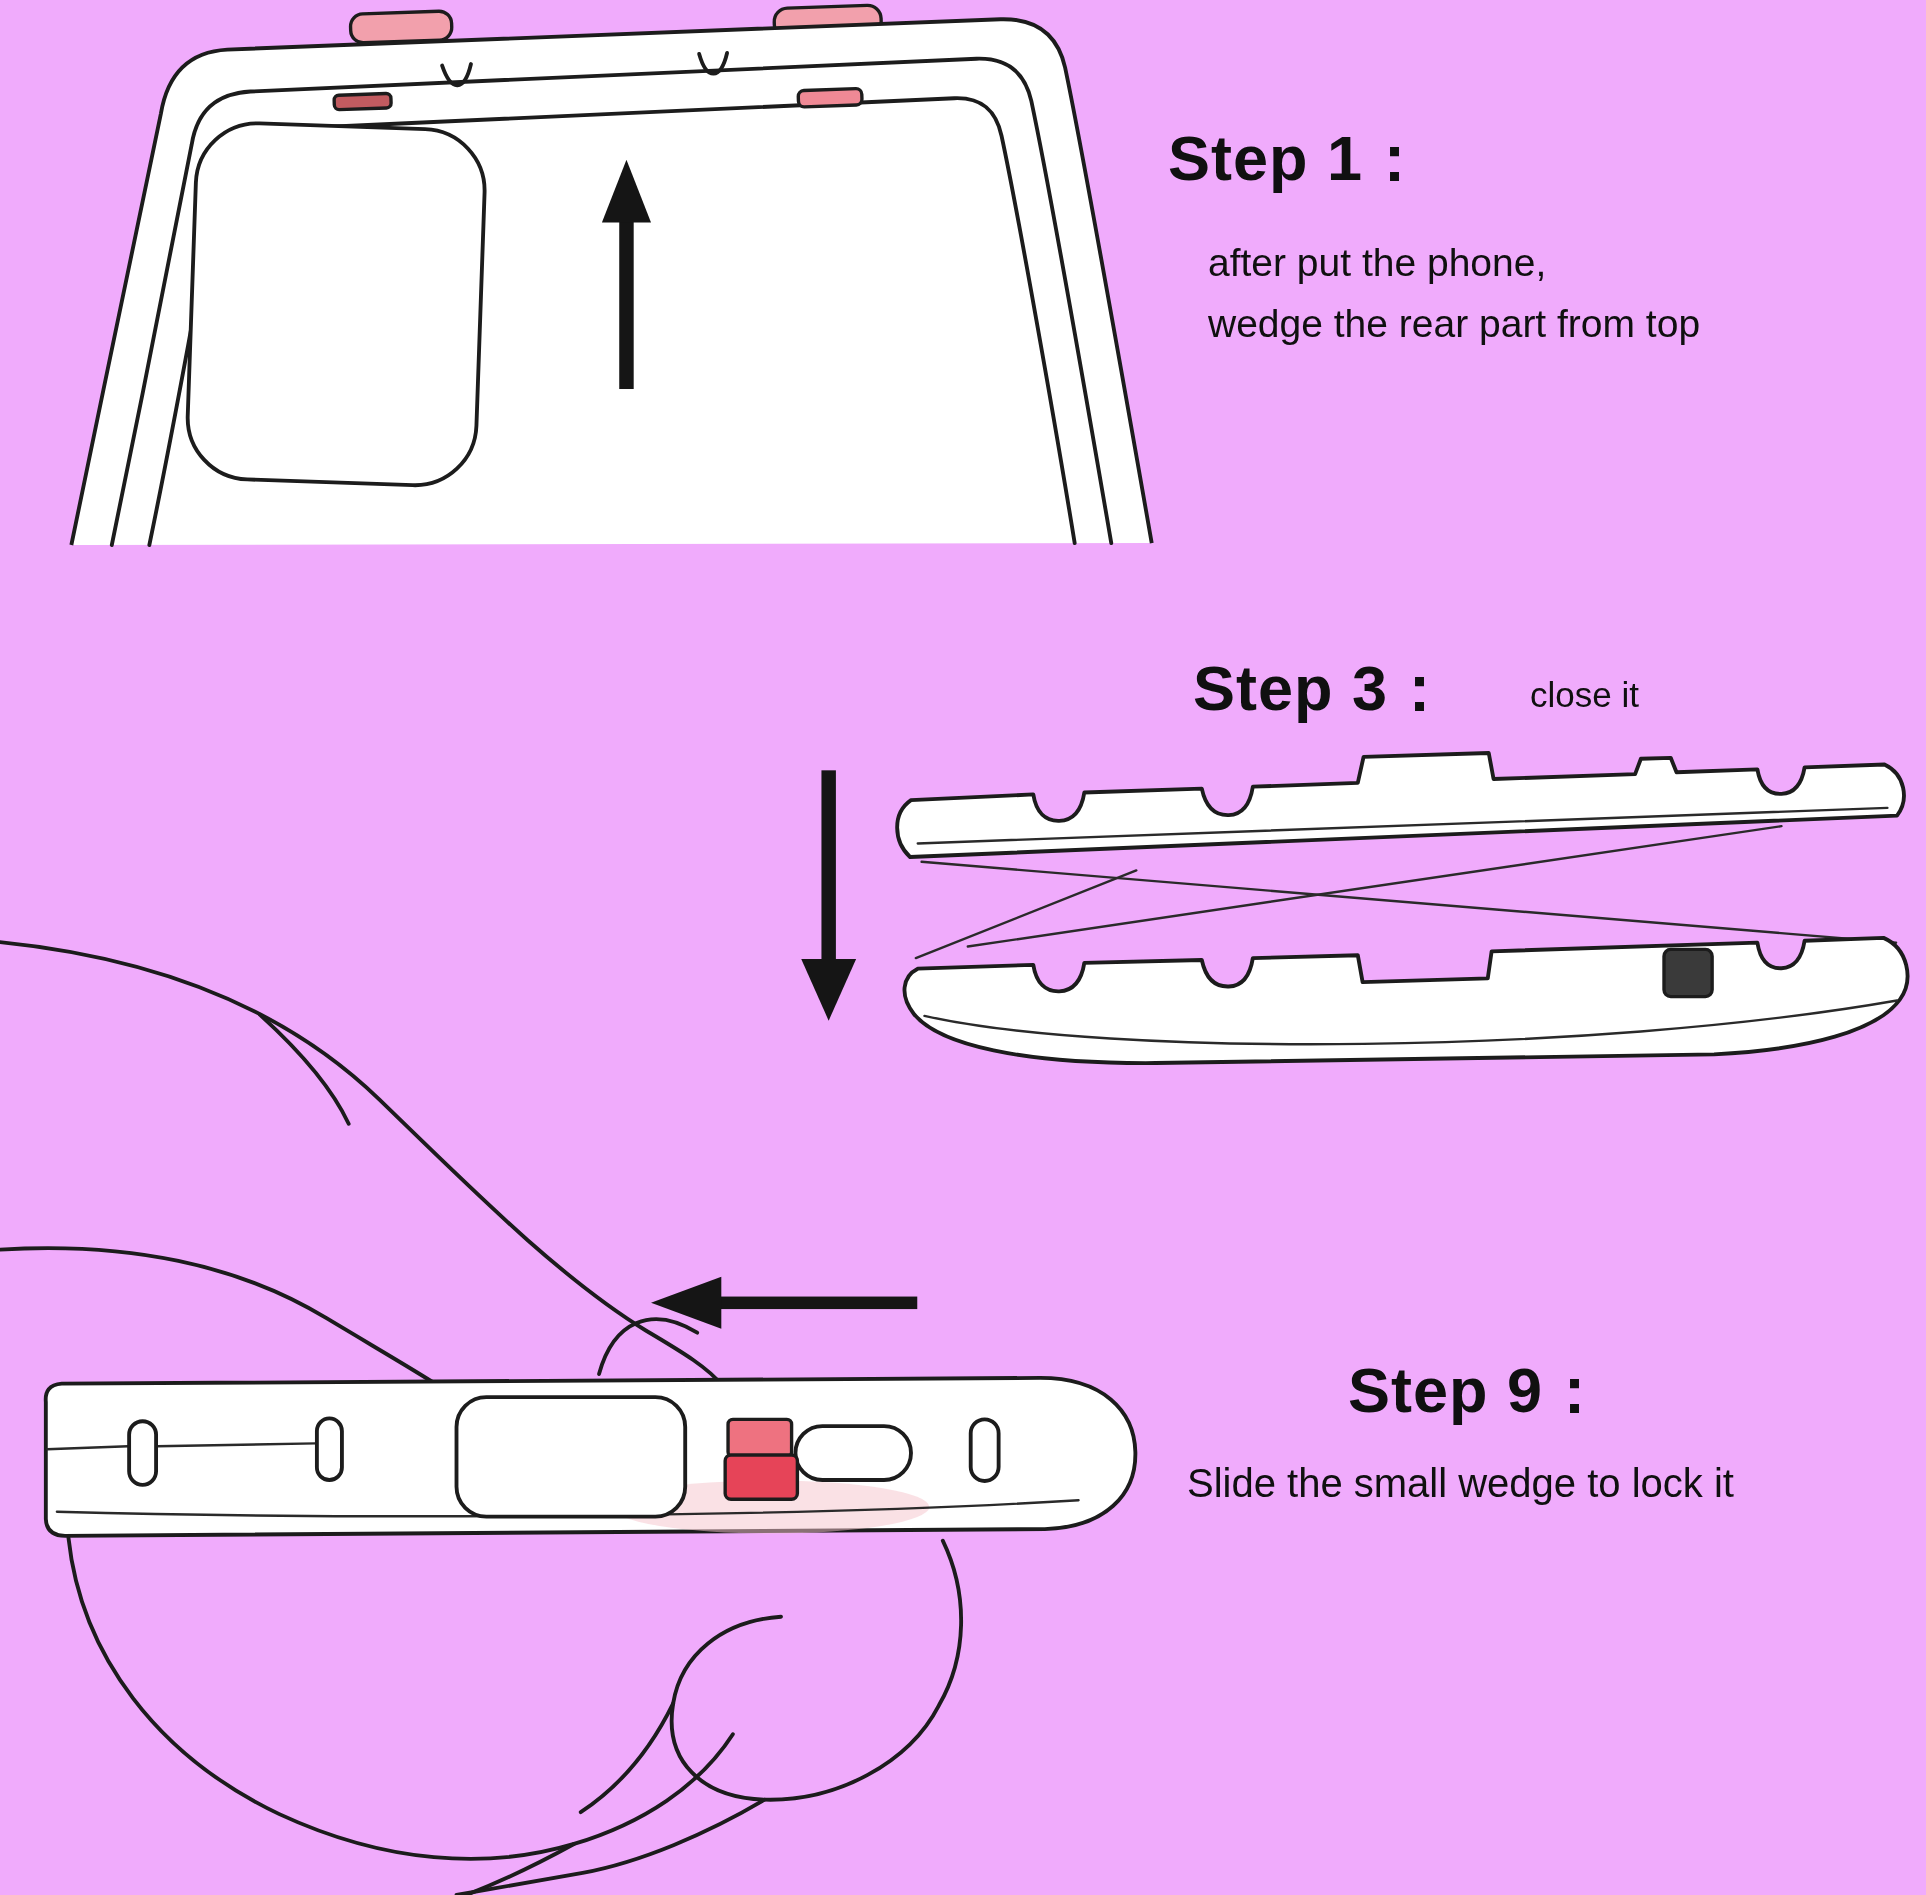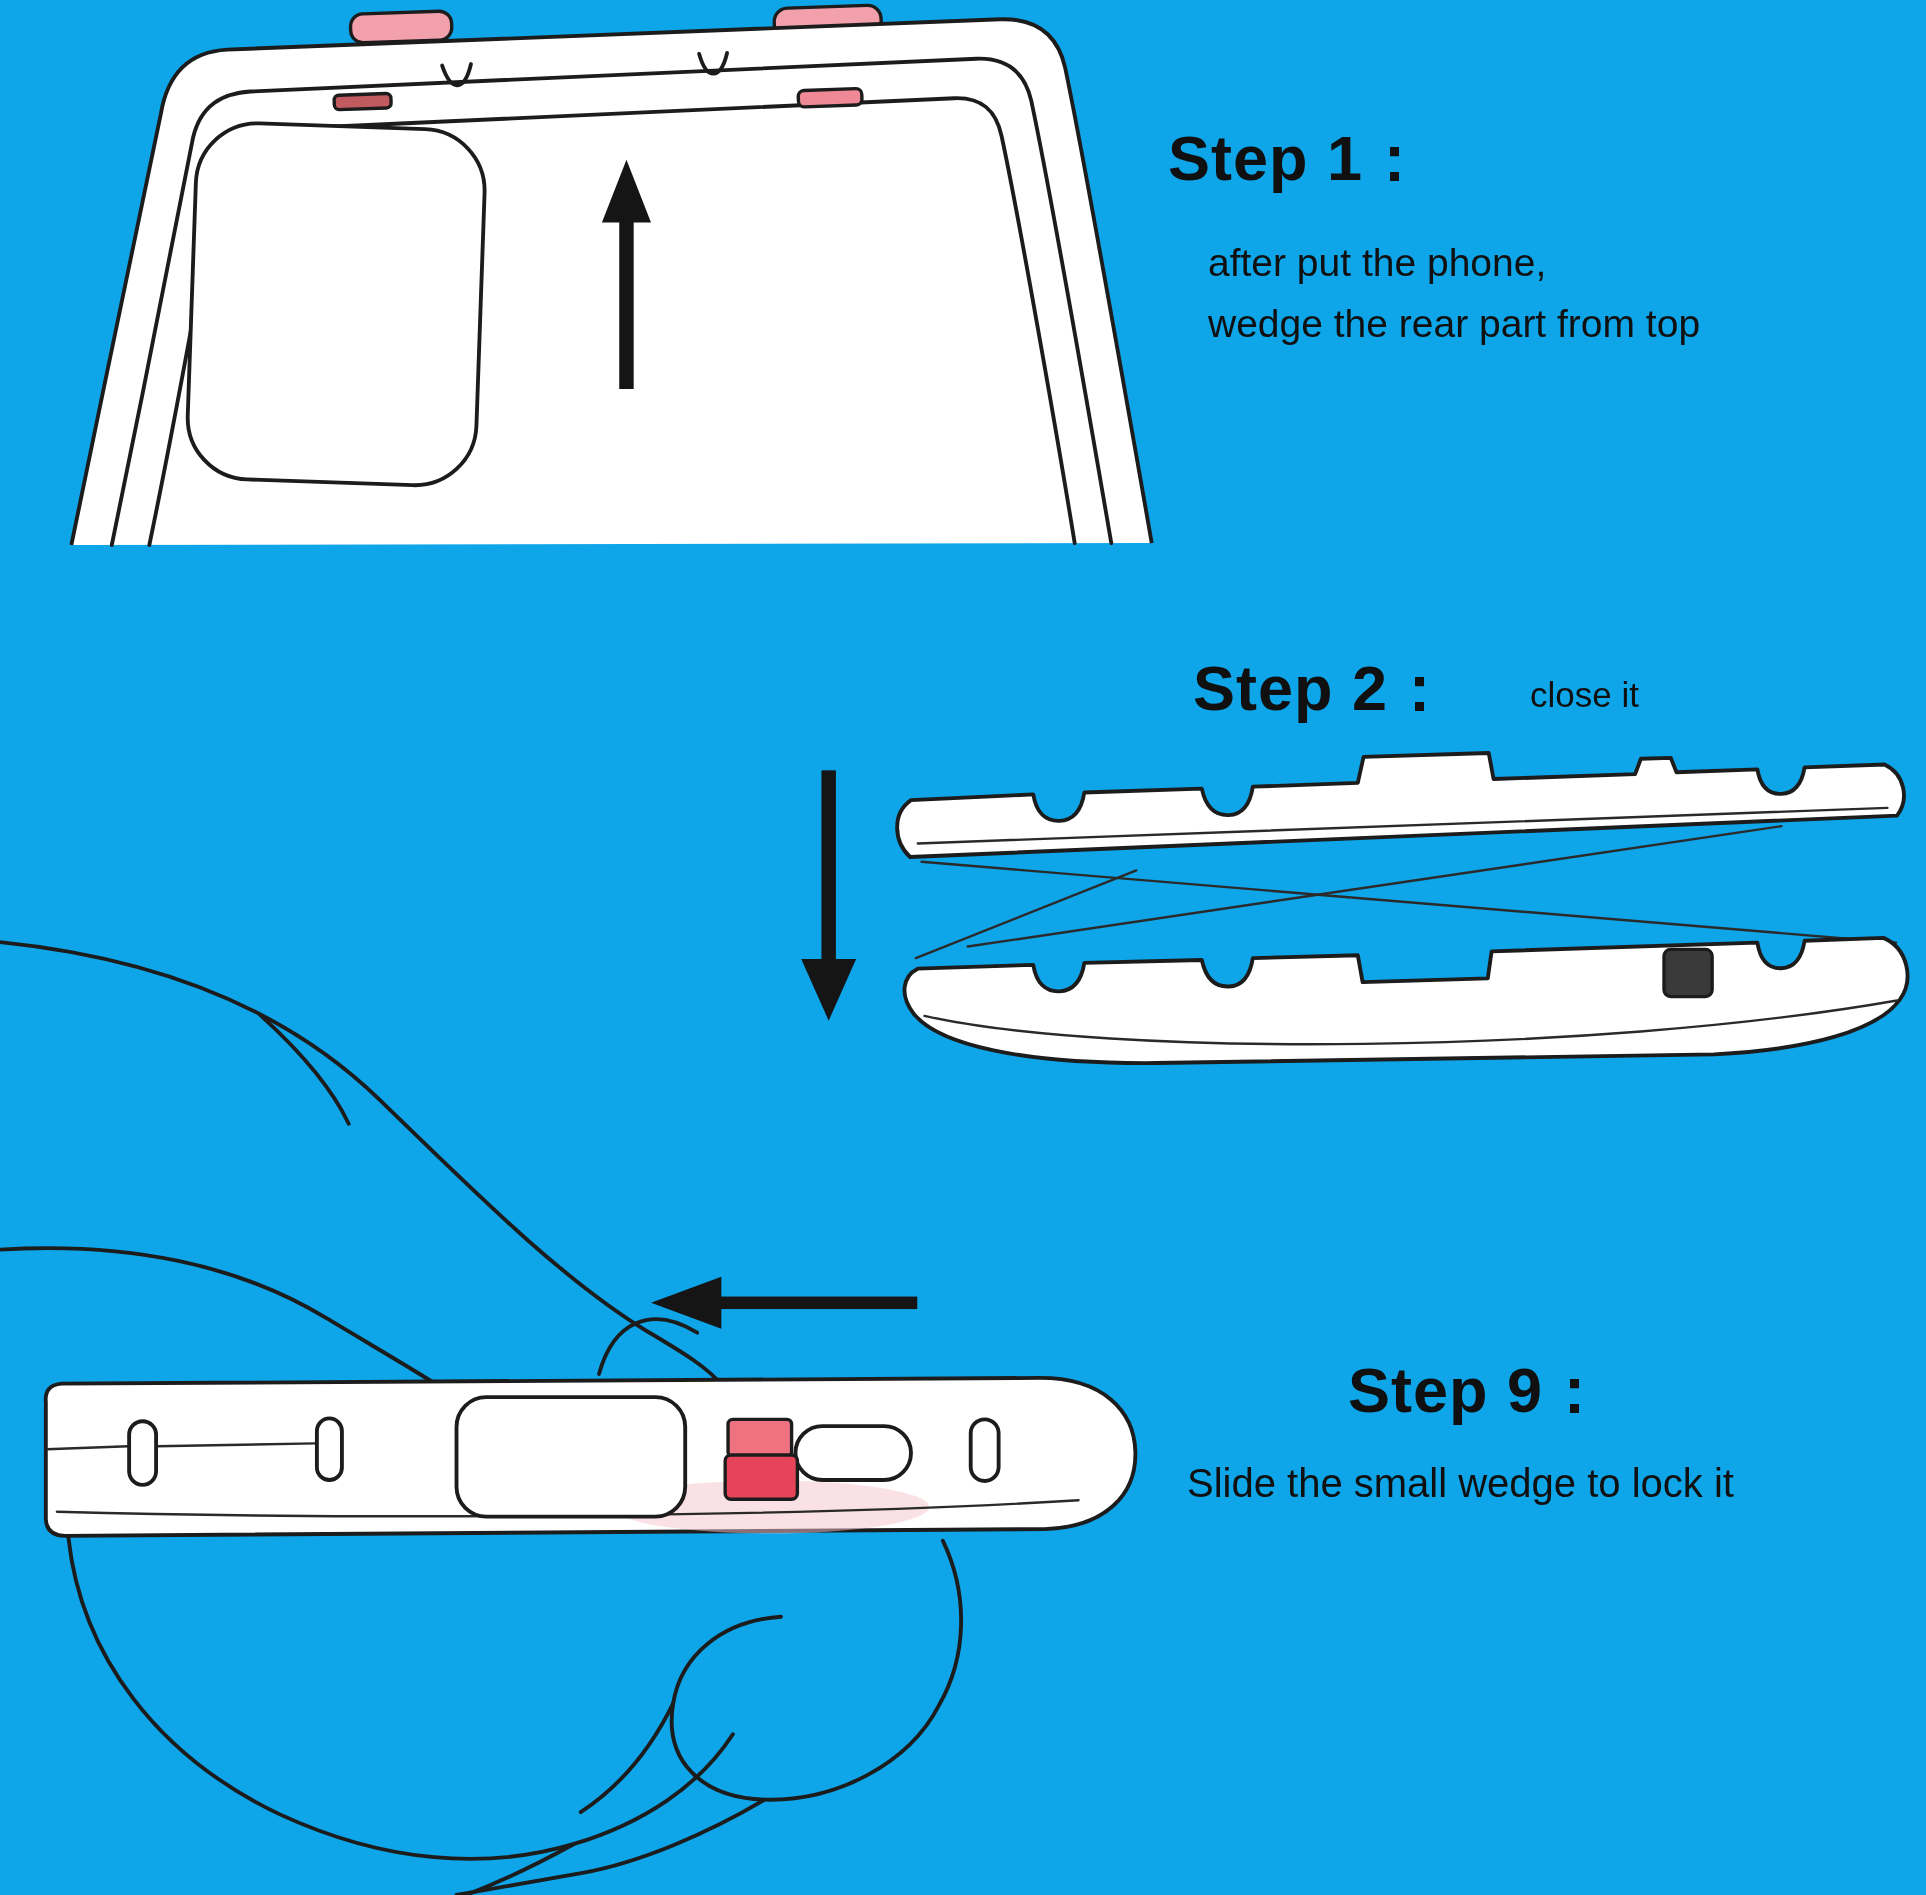--- a/index.html
+++ b/index.html
@@ -1,18 +1,18 @@
 <!DOCTYPE html>
 <html style="font-size:7.7px"><head>
 <meta charset="utf-8">
 <style>
   * { margin:0; padding:0; box-sizing:border-box; }
   html,body { background:#ffffff; }
   body { font-family:"Liberation Sans", sans-serif; }
-  .sheet { position:relative; width:1926px; height:1895px; background:#0ea5e9; overflow:hidden; }
+  .sheet { position:relative; width:1926px; height:1895px; background:#f0abfc; overflow:hidden; }
   .art { position:absolute; left:0; top:0; width:1926px; height:1895px; }
   .txt { position:absolute; color:#101010; white-space:nowrap; }
   .title { font-size:63px; font-weight:700; letter-spacing:1px; }
   .body  { font-size:39px;  font-weight:400;margin-left:44px; }
   .small { font-size:35px;  font-weight:400;margin-left:32px; }
   .sub   { font-size:40px;  font-weight:400; }
   .ln   { fill:none; stroke:#1c1c1c; stroke-width:8; stroke-linecap:round; stroke-linejoin:round; }
   .lnf  { fill:#ffffff; stroke:#1c1c1c; stroke-width:8; stroke-linejoin:round; }
   .thin { fill:none; stroke:#2a2a2a; stroke-width:5; stroke-linecap:round; }
   .cstroke { stroke:#1c1c1c; stroke-width:7; stroke-linejoin:round; }
@@ -103,20 +103,20 @@
         <rect x="1490" y="2693" width="415" height="26" fill="#151515"></rect>
         <polygon points="1352,2706 1498,2652 1498,2760" fill="#151515"></polygon>
       </g>
     </g>
   </svg>
 
   <div class="txt title" style="left:1168px; top:116px;">Step 1：</div>
   <div class="txt body" style="left:1164px; top:241px;">after put the phone,</div>
   <div class="txt body" style="left:1164px; top:302px;">wedge the rear part from top</div>
 
-  <div class="txt title" style="left:1193px; top:646px;">Step 2：</div>
+  <div class="txt title" style="left:1193px; top:646px;">Step 3：</div>
   <div class="txt small" style="left:1498px; top:675px;">close it</div>
 
   <div class="txt title" style="left:1348px; top:1348px;">Step 9：</div>
   <div class="txt sub" style="left:1187px; top:1461px;">Slide the small wedge to lock it</div>
 
 </div>
 
 
 </body></html>

